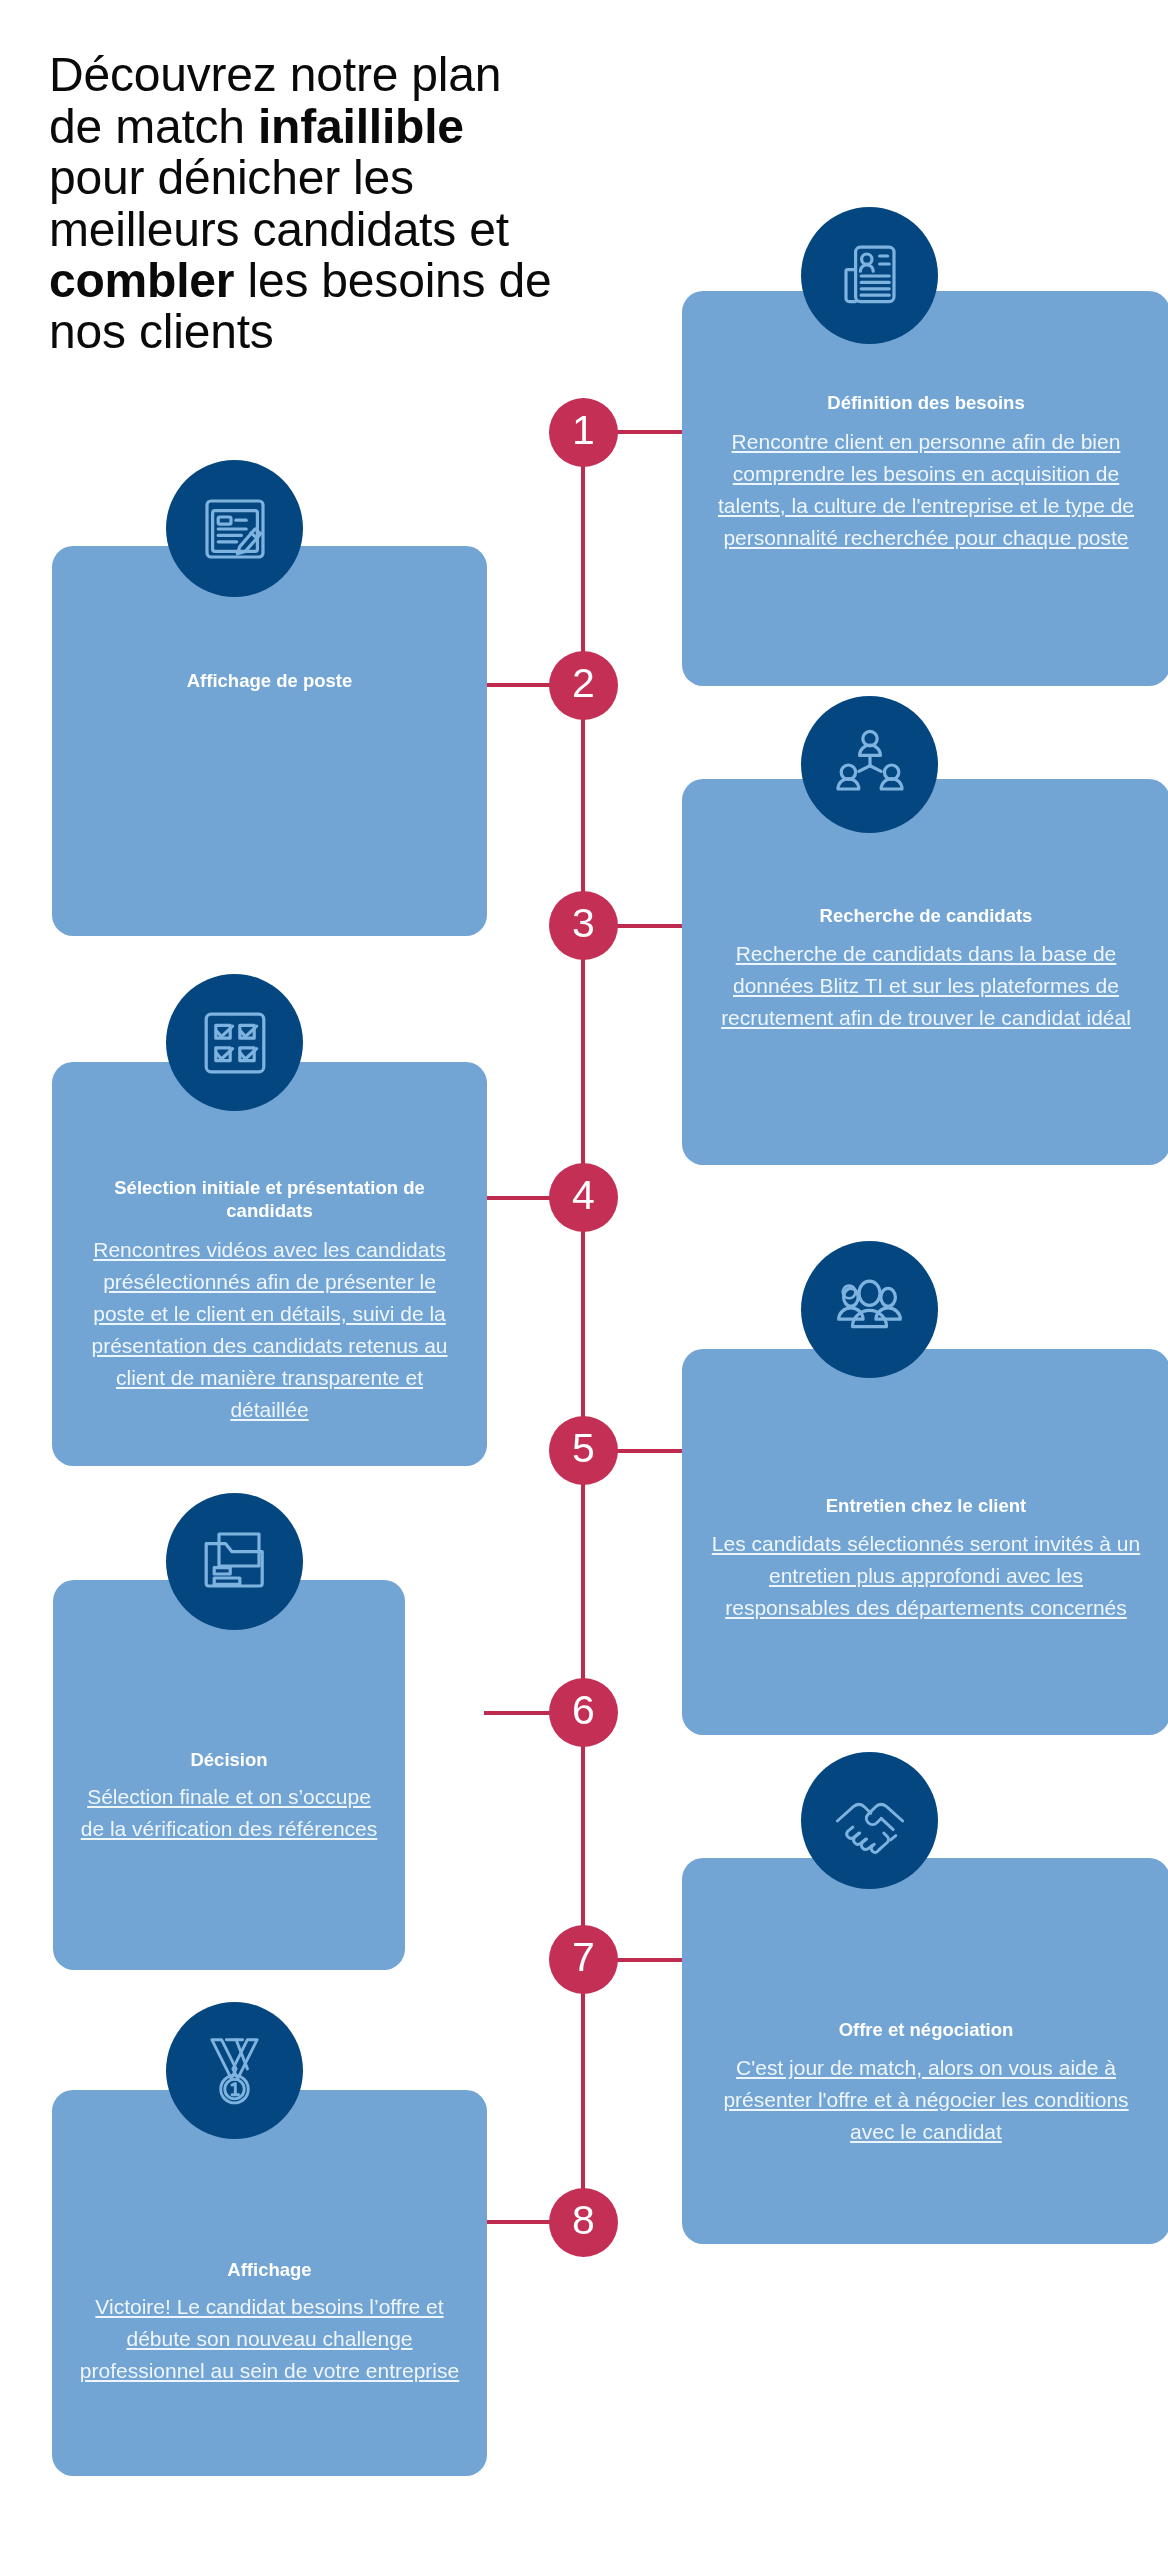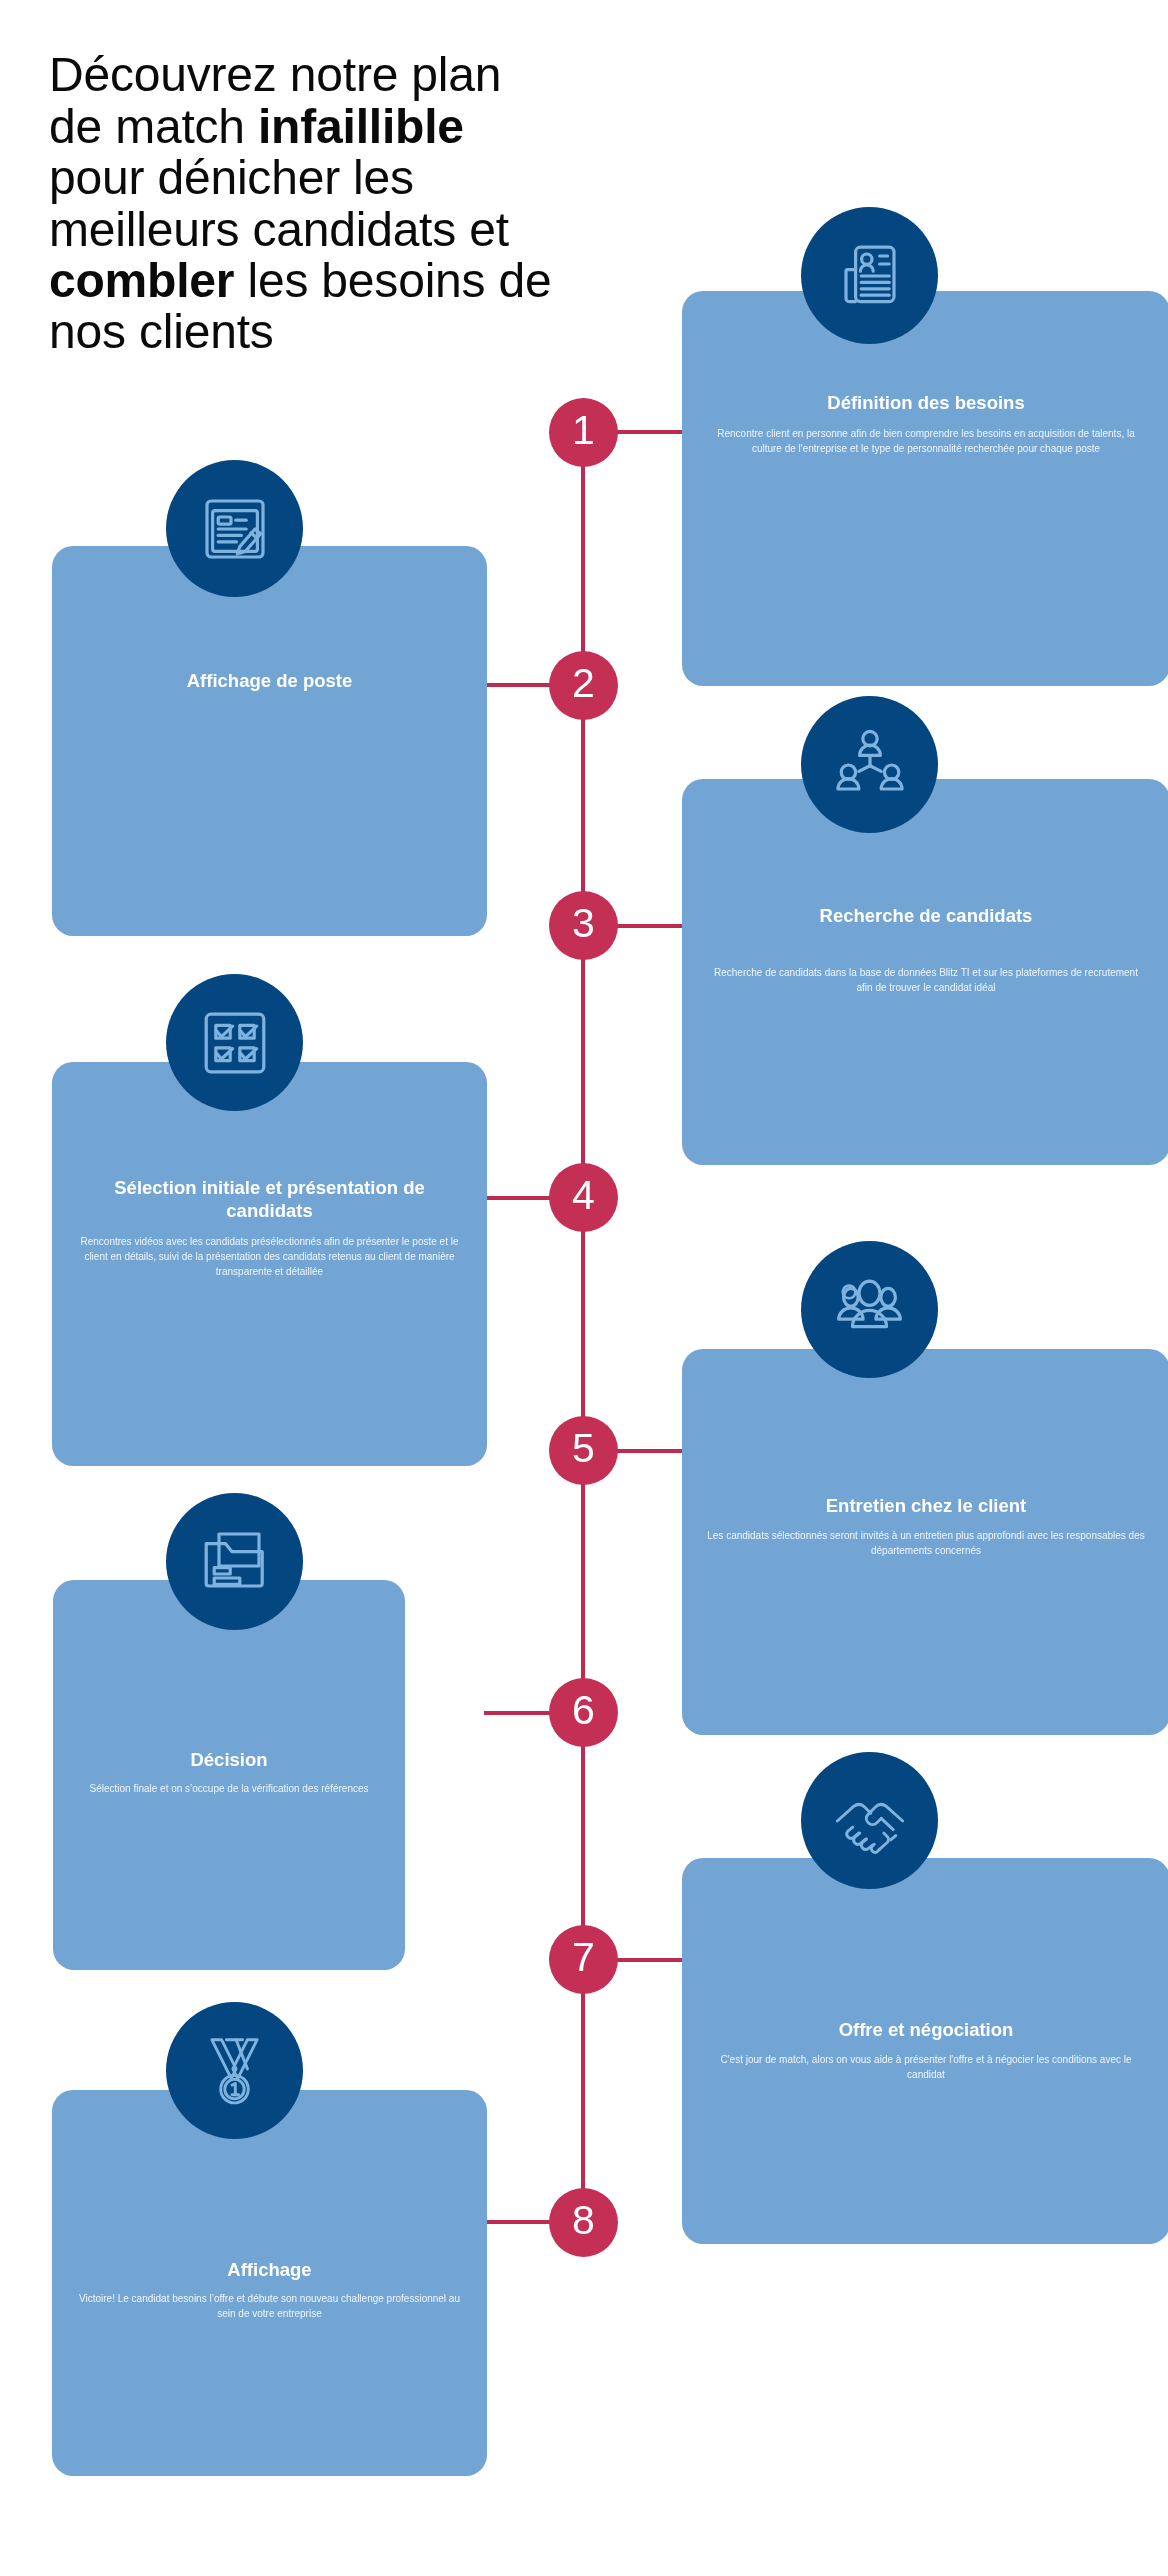--- a/index.html
+++ b/index.html
@@ -84,24 +84,25 @@
     font-size:18.5px;
     font-weight:700;
     line-height:1.25;
     color:#ffffff;
   }
   .card .cbody{
     position:absolute;
     left:25px;
     right:25px;
     text-align:center;
-    font-size:10px;
+    font-size:21px;
     line-height:1.52;
     color:#eef5fb;
     font-weight:400;
+    text-decoration:underline;
   }
 
   
   .disc{
     position:absolute;
     width:137px;
     height:137px;
     border-radius:50%;
     background:#04467F;
     display:flex;
@@ -178,21 +179,21 @@
   </div>
 
   <div class="badge" style="left:549px; top:651px;">
     <span>2</span>
   </div>
 
   <div class="stub" style="left:617px; top:924px; width:69px;"></div>
 
   <div class="card" style="left:682px; top:779px; width:488px; height:386px;">
     <div class="ctitle" style="top:125px;">Recherche de candidats</div>
-    <div class="cbody" style="top:159px;margin-top:27px;">Recherche de candidats dans la base de données Blitz TI et sur les plateformes de recrutement afin de trouver le candidat idéal</div>
+    <div class="cbody" style="top:159px;">Recherche de candidats dans la base de données Blitz TI et sur les plateformes de recrutement afin de trouver le candidat idéal</div>
   </div>
 
   <div class="disc" style="left:801px; top:696px;">
     <svg width="80" height="80" viewBox="0 0 100 100">
       <g fill="none" stroke="#7FB3DF" stroke-width="4" stroke-linejoin="round" stroke-linecap="round">
         <circle cx="50" cy="17" r="9"></circle>
         <path d="M37 38 a13 13 0 0 1 26 0 z"></path>
         <circle cx="23" cy="59" r="9"></circle>
         <path d="M10 80 a13 13 0 0 1 26 0 z"></path>
         <circle cx="77" cy="59" r="9"></circle>

